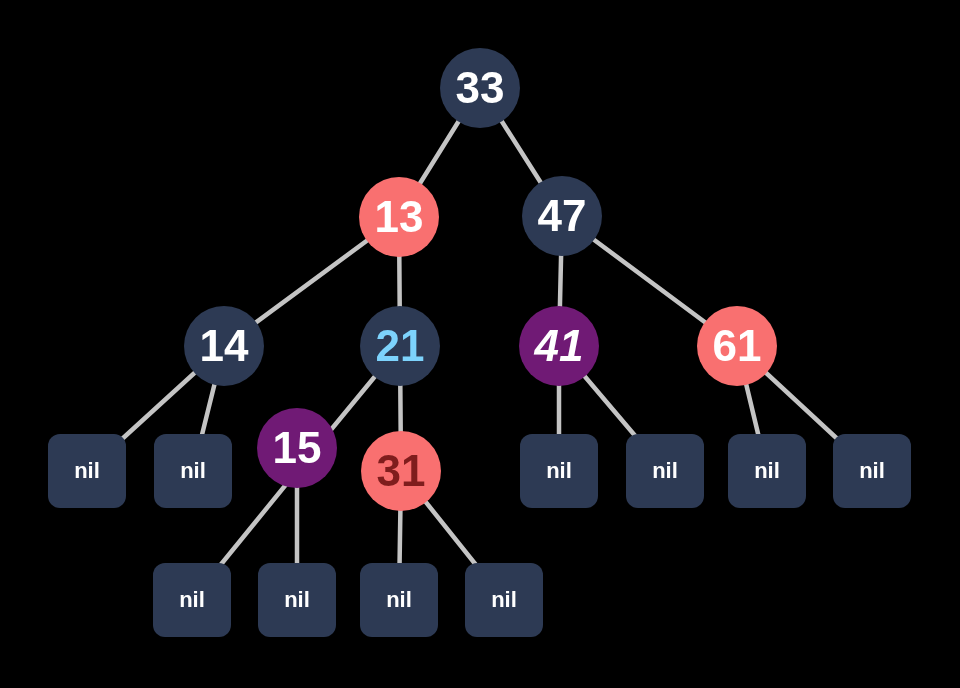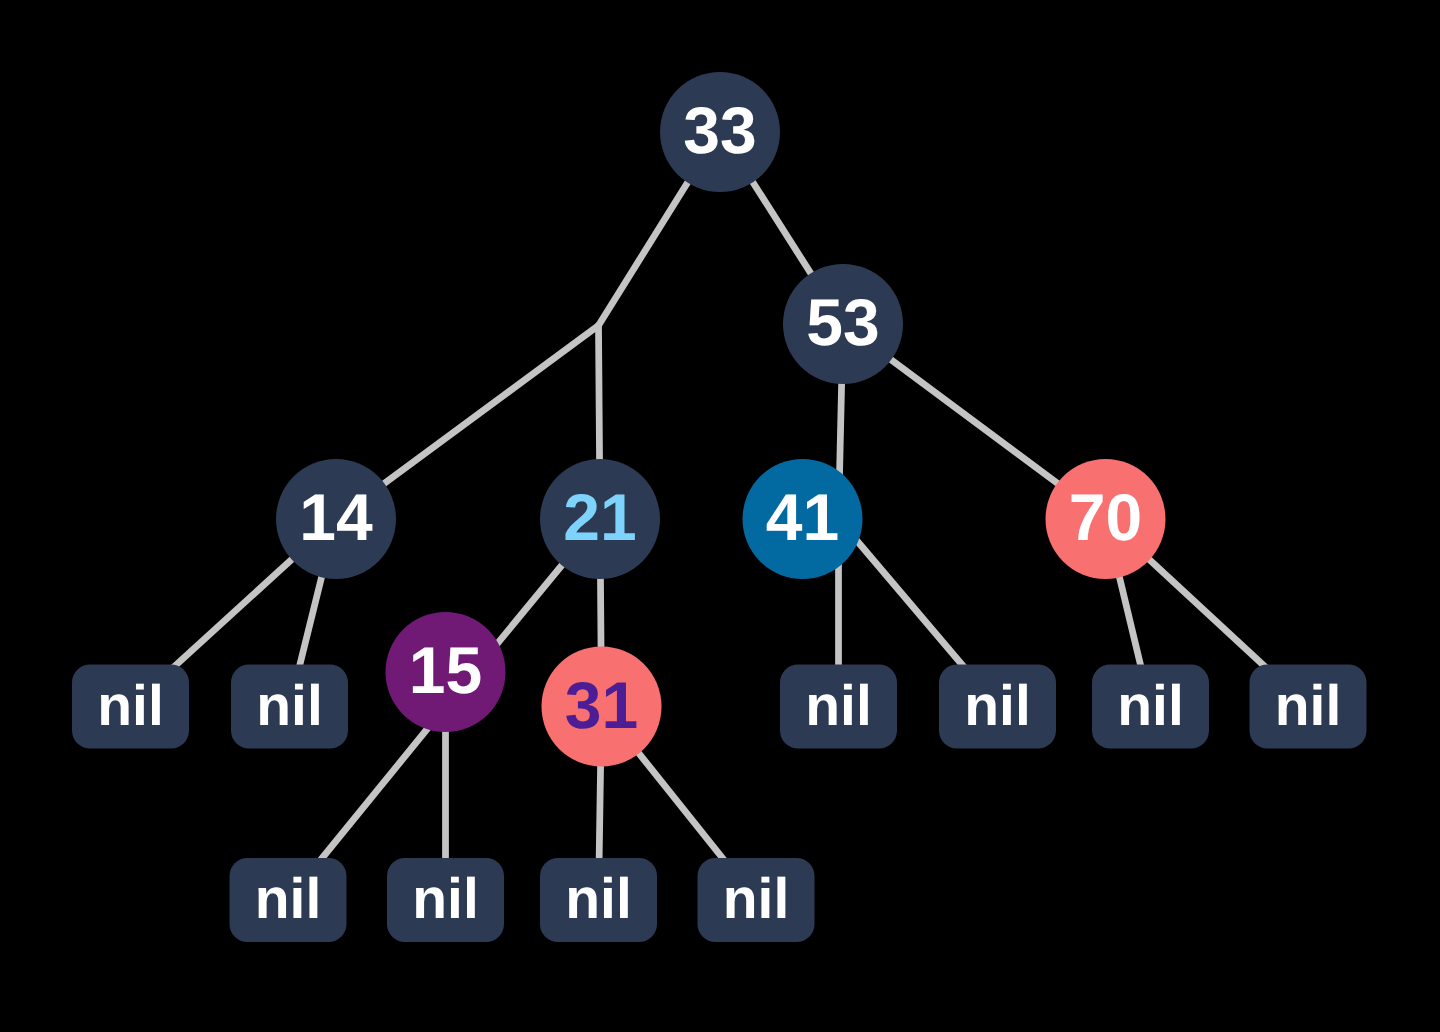--- a/index.html
+++ b/index.html
@@ -35,23 +35,23 @@
     user-select: none;
   }
   .node.circle {
     width: 80px;
     height: 80px;
     border-radius: 50%;
     font-size: 44px;
   }
   .node.nil {
     width: 78px;
-    height: 56px;
+    height: 74px;
     border-radius: 12px;
-    font-size: 38px;
+    font-size: 22px;
   }
 </style>
 </head>
 <body>
 
 <div class="stage" id="stage" style="background: rgb(0, 0, 0);">
   <svg class="edges" id="edges" xmlns="http://www.w3.org/2000/svg" viewBox="0 0 960 688">
       <line x1="480" y1="87" x2="399" y2="217" stroke="#c4c4c4" stroke-width="4.5" stroke-linecap="round"></line>
       <line x1="480" y1="87" x2="562" y2="216" stroke="#c4c4c4" stroke-width="4.5" stroke-linecap="round"></line>
       <line x1="399" y1="217" x2="224" y2="346" stroke="#c4c4c4" stroke-width="4.5" stroke-linecap="round"></line>
@@ -66,29 +66,30 @@
       <line x1="559" y1="346" x2="665" y2="471" stroke="#c4c4c4" stroke-width="4.5" stroke-linecap="round"></line>
       <line x1="737" y1="346" x2="767" y2="471" stroke="#c4c4c4" stroke-width="4.5" stroke-linecap="round"></line>
       <line x1="737" y1="346" x2="872" y2="471" stroke="#c4c4c4" stroke-width="4.5" stroke-linecap="round"></line>
       <line x1="297" y1="471" x2="192" y2="600" stroke="#c4c4c4" stroke-width="4.5" stroke-linecap="round"></line>
       <line x1="297" y1="471" x2="297" y2="600" stroke="#c4c4c4" stroke-width="4.5" stroke-linecap="round"></line>
       <line x1="401" y1="471" x2="399" y2="600" stroke="#c4c4c4" stroke-width="4.5" stroke-linecap="round"></line>
       <line x1="401" y1="471" x2="504" y2="600" stroke="#c4c4c4" stroke-width="4.5" stroke-linecap="round"></line>
     </svg>
 
 <div class="node circle" style="left: 480px; top: 88px; background: rgb(45, 58, 84); color: rgb(255, 255, 255);">33</div>
-    <div class="node circle" style="left: 562px; top: 216px; background: rgb(45, 58, 84); color: rgb(255, 255, 255);">53</div>
+    <div class="node circle" style="left: 399px; top: 217px; background: rgb(249, 112, 112); color: rgb(255, 255, 255);">13</div>
+    <div class="node circle" style="left: 562px; top: 216px; background: rgb(45, 58, 84); color: rgb(255, 255, 255);">47</div>
     <div class="node circle" style="left: 224px; top: 346px; background: rgb(45, 58, 84); color: rgb(255, 255, 255);">14</div>
     <div class="node circle" style="left: 400px; top: 346px; background: rgb(45, 58, 84); color: #7dd3fc;">21</div>
-    <div class="node circle" style="left: 535px; top: 346px; background: #0369a1; color: rgb(255, 255, 255);">41</div>
-    <div class="node circle" style="left: 737px; top: 346px; background: rgb(249, 112, 112); color: rgb(255, 255, 255);">70</div>
+    <div class="node circle" style="left: 559px; top: 346px; background: #701a75; color: rgb(255, 255, 255); font-style: italic;">41</div>
+    <div class="node circle" style="left: 737px; top: 346px; background: rgb(249, 112, 112); color: rgb(255, 255, 255);">61</div>
     <div class="node nil" style="left: 87px; top: 471px; background: rgb(45, 58, 84); color: rgb(255, 255, 255);">nil</div>
     <div class="node nil" style="left: 193px; top: 471px; background: rgb(45, 58, 84); color: rgb(255, 255, 255);">nil</div>
     <div class="node circle" style="left: 297px; top: 448px; background: #701a75; color: rgb(255, 255, 255);">15</div>
-    <div class="node circle" style="left: 401px; top: 471px; background: rgb(249, 112, 112); color: #4c1d95;">31</div>
+    <div class="node circle" style="left: 401px; top: 471px; background: rgb(249, 112, 112); color: #7f1d1d;">31</div>
     <div class="node nil" style="left: 559px; top: 471px; background: rgb(45, 58, 84); color: rgb(255, 255, 255);">nil</div>
     <div class="node nil" style="left: 665px; top: 471px; background: rgb(45, 58, 84); color: rgb(255, 255, 255);">nil</div>
     <div class="node nil" style="left: 767px; top: 471px; background: rgb(45, 58, 84); color: rgb(255, 255, 255);">nil</div>
     <div class="node nil" style="left: 872px; top: 471px; background: rgb(45, 58, 84); color: rgb(255, 255, 255);">nil</div>
     <div class="node nil" style="left: 192px; top: 600px; background: rgb(45, 58, 84); color: rgb(255, 255, 255);">nil</div>
     <div class="node nil" style="left: 297px; top: 600px; background: rgb(45, 58, 84); color: rgb(255, 255, 255);">nil</div>
     <div class="node nil" style="left: 399px; top: 600px; background: rgb(45, 58, 84); color: rgb(255, 255, 255);">nil</div>
     <div class="node nil" style="left: 504px; top: 600px; background: rgb(45, 58, 84); color: rgb(255, 255, 255);">nil</div>
   </div>
 

